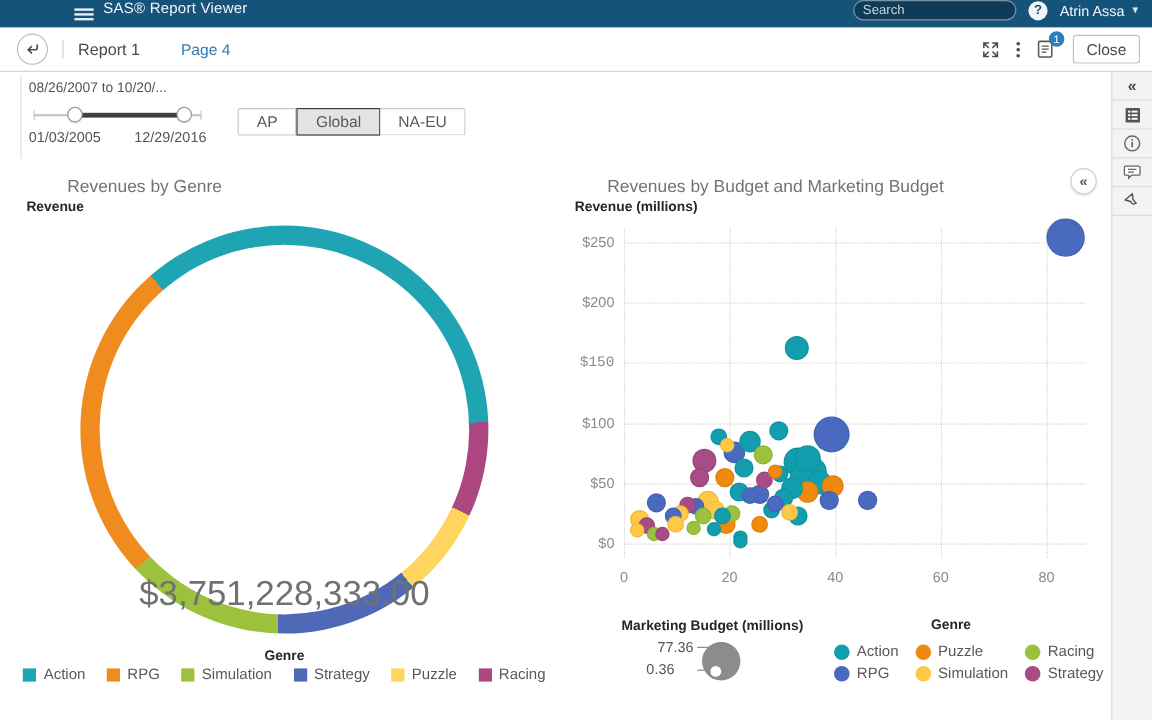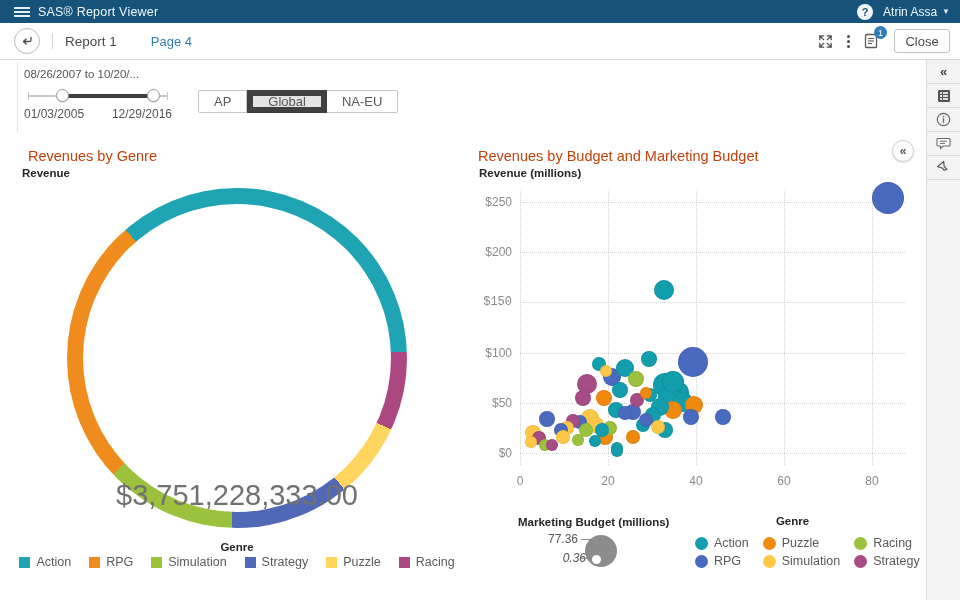--- a/index.html
+++ b/index.html
@@ -1,20 +1,20 @@
 <!DOCTYPE html>
 <html><head>
 <meta charset="utf-8">
 <style>
   * { margin:0; padding:0; box-sizing:border-box; }
   html,body { width:960px; height:600px; overflow:hidden; }
   body { font-family:"Liberation Sans","DejaVu Sans",sans-serif; background:#fff; position:relative; }
 
   
-  .topbar { position:absolute; left:0; top:0; width:960px; height:23px; background:#15537B; display:flex; align-items:center; color:#fff; }
+  .topbar { position:absolute; left:0; top:0; width:960px; height:23px; background:#15537B; display:flex; align-items:flex-start; color:#fff;padding-left:48px; }
   .hamburger { width:38px; height:23px; display:flex; flex-direction:column; justify-content:center; gap:2px; padding-left:14px; cursor:pointer; background:none; border:none; }
   .hamburger span { display:block; width:16px; height:2px; background:#E8EEF2; }
   .app-title { font-size:12.5px; letter-spacing:.2px; color:#F2F6F9; }
   .topbar-right { margin-left:auto; display:flex; align-items:center; gap:10px; padding-right:10px; }
   .search-pill { width:136px; height:17px; border-radius:9px; background:rgba(0,0,0,.28); border:1px solid rgba(255,255,255,.45); display:flex; align-items:center; padding:0 7px; }
   .search-pill input { flex:1; background:transparent; border:none; outline:none; color:#E8EEF2; font-size:11px; font-family:inherit; }
   .search-pill input::placeholder { color:#C6D4DD; }
   .help-btn { width:16px; height:16px; border-radius:50%; background:#F2F6F9; color:#15537B; font-size:11px; font-weight:bold; display:flex; align-items:center; justify-content:center; border:none; cursor:pointer; }
   .user-menu { display:flex; align-items:center; gap:5px; font-size:12px; color:#F2F6F9; cursor:pointer; background:none; border:none; }
   .caret { font-size:8px; color:#DDE6EC; }
@@ -51,24 +51,24 @@
   .slider .track:before,.slider .track:after { content:""; position:absolute; top:-3px; width:1px; height:8px; background:#C9C9C9; }
   .slider .track:before { left:0; } .slider .track:after { right:0; }
   .slider .range { position:absolute; top:5px; height:4px; background:#3F3F3F; }
   .slider .handle { position:absolute; top:0; width:13px; height:13px; border-radius:50%; background:#fff; border:1px solid #9A9A9A; box-shadow:0 1px 1px rgba(0,0,0,.15); cursor:pointer; }
   .date-bounds { display:flex; justify-content:space-between; font-size:12px; color:#555; margin-top:4px; }
 
   .seg-group { position:absolute; top:30px; height:23px; display:flex; }
   .seg-btn { height:23px; background:#fff; border:1px solid #C6C6C6; border-left-width:0; font-size:13px; color:#595959; font-family:inherit; display:flex; align-items:center; justify-content:center; padding:0 15px; cursor:pointer; }
   .seg-btn:first-child { border-left-width:1px; border-radius:2px 0 0 2px; }
   .seg-btn:last-child { border-radius:0 2px 2px 0; }
-  .seg-btn.selected { background:#E3E3E3; border:6px solid #404040; }
-
-  
-  .chart-title { position:absolute; font-size:14.5px; color:#c2410c; white-space:nowrap; }
+  .seg-btn.selected { background:#E3E3E3; border:1px solid #404040; }
+
+  
+  .chart-title { position:absolute; font-size:14.5px; color:#737373; white-space:nowrap;margin-left:28px; }
   .axis-label { position:absolute; font-size:11.5px; font-weight:bold; color:#262626; white-space:nowrap; }
 
   
   .donut { position:absolute; left:67px; top:128px; width:340px; height:340px; border-radius:50%; }
   .donut-hole { position:absolute; left:16px; top:16px; width:308px; height:308px; border-radius:50%; background:#fff; display:flex; align-items:flex-end; justify-content:center; }
   .donut-total { font-size:29px; color:#717171; }
   .legend-title { position:absolute; font-size:11.5px; font-weight:bold; color:#262626; text-align:center; }
   .donut-legend { position:absolute; left:0; top:495px; width:474px; display:flex; justify-content:center; gap:18px; }
   .dleg-item { display:flex; align-items:center; gap:6px; cursor:pointer; }
   .dleg-swatch { width:11px; height:11px; }
@@ -106,20 +106,27 @@
 <body>
 
 <header class="topbar">
   <button class="hamburger">
       <span></span>
       <span></span>
       <span></span>
     </button>
   <span class="app-title">SAS® Report Viewer</span>
   <div class="topbar-right">
+    <div class="search-pill">
+      <input type="text" placeholder="Search" style="">
+      <svg width="12" height="12" viewBox="0 0 12 12">
+          <circle cx="5" cy="5" r="3.4" fill="none" stroke="#E8EEF2" stroke-width="1.4"></circle>
+          <line x1="7.6" y1="7.6" x2="11" y2="11" stroke="#E8EEF2" stroke-width="1.4"></line>
+        </svg>
+    </div>
     <button class="help-btn">?</button>
     <button class="user-menu">
       <span>Atrin Assa</span>
       <span class="caret">▼</span>
     </button>
   </div>
 </header>
 
 <div class="toolbar">
   <button class="back-btn">
@@ -297,21 +304,21 @@
       <div class="bubble" style="left: 68.8px; top: 244.912px; height: 12px; width: 12px; background: rgb(18, 158, 172);"></div>
       <div class="bubble" style="left: 19.08px; top: 248.927px; height: 12px; width: 12px; background: rgb(156, 193, 60);"></div>
       <div class="bubble" style="left: 26.12px; top: 248.927px; height: 12px; width: 12px; background: rgb(168, 76, 133);"></div>
       <div class="bubble" style="left: 5px; top: 245.916px; height: 12px; width: 12px; background: rgb(255, 200, 70);"></div>
       <div class="bubble" style="left: 90.8px; top: 251.938px; height: 12px; width: 12px; background: rgb(18, 158, 172);"></div>
       <div class="bubble" style="left: 90.8px; top: 254.949px; height: 12px; width: 12px; background: rgb(18, 158, 172);"></div>
     </div>
 
   <div class="size-legend-title">Marketing Budget (millions)</div>
   <div class="size-num" style="left:528px; top:472px;">77.36</div>
-  <div class="size-num" style="left:536px; top:491px;font-style:italic;">0.36</div>
+  <div class="size-num" style="left:512px; top:491px;">0.36</div>
   <div class="size-line" style="left:581px; top:479px; width:12px;"></div>
   <div class="size-line" style="left:581px; top:498px; width:12px;"></div>
   <div class="size-big"></div>
   <div class="size-small"></div>
 
   <div class="genre-legend-title">Genre</div>
   <div class="genre-grid">
       <div class="gleg-item">
         <div class="gleg-dot" style="background: rgb(18, 158, 172);"></div>
         <div class="gleg-label">Action</div>

